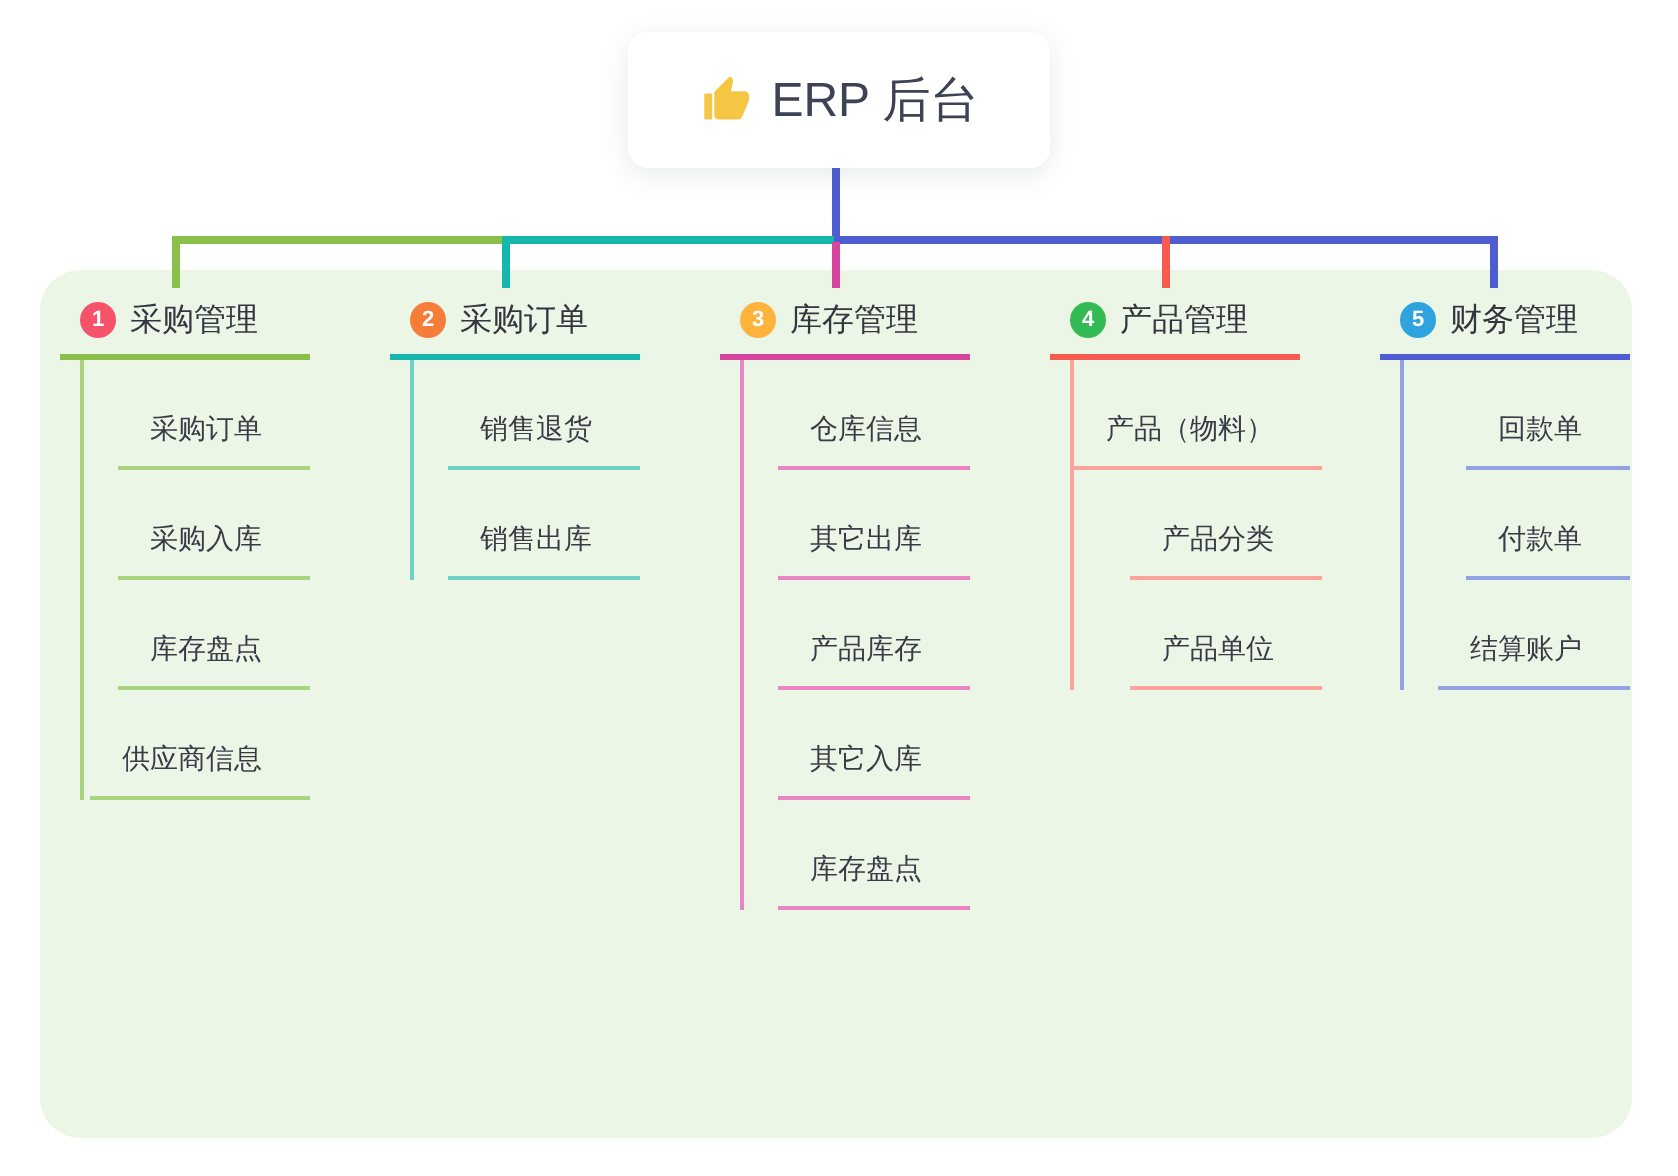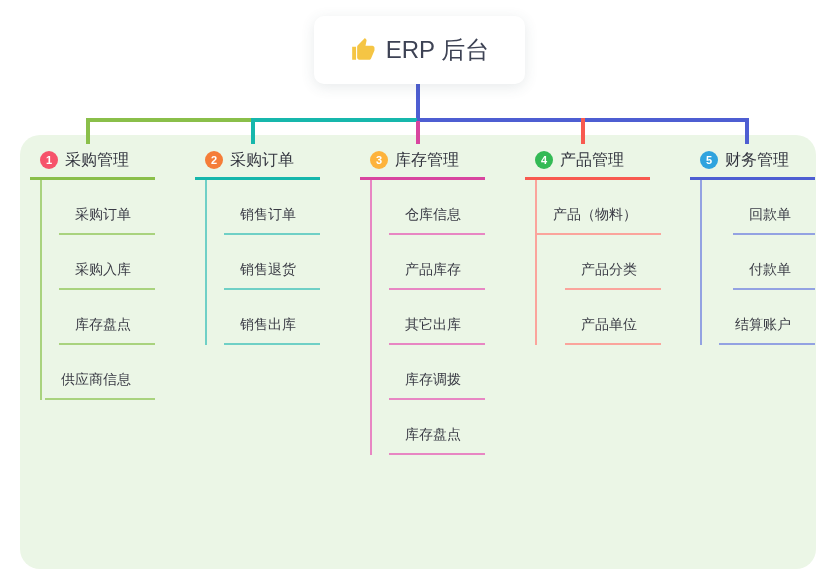--- a/index.html
+++ b/index.html
@@ -124,48 +124,45 @@
     </div>
   </div>
 
   <div class="col b2">
     <div class="hdr">
       <span class="badge">2</span>
       <span>采购订单</span>
     </div>
     <div class="kids">
       <div class="kid">
-          <span>销售订单</span>
-        </div>
-      <div class="kid">
           <span>销售退货</span>
         </div>
       <div class="kid">
           <span>销售出库</span>
         </div>
     </div>
   </div>
 
   <div class="col b3">
     <div class="hdr">
       <span class="badge">3</span>
       <span>库存管理</span>
     </div>
     <div class="kids">
       <div class="kid">
           <span>仓库信息</span>
         </div>
       <div class="kid">
+          <span>其它出库</span>
+        </div>
+      <div class="kid">
           <span>产品库存</span>
         </div>
       <div class="kid">
-          <span>其它出库</span>
-        </div>
-      <div class="kid">
-          <span>库存调拨</span>
+          <span>其它入库</span>
         </div>
       <div class="kid">
           <span>库存盘点</span>
         </div>
     </div>
   </div>
 
   <div class="col b4">
     <div class="hdr">
       <span class="badge">4</span>

